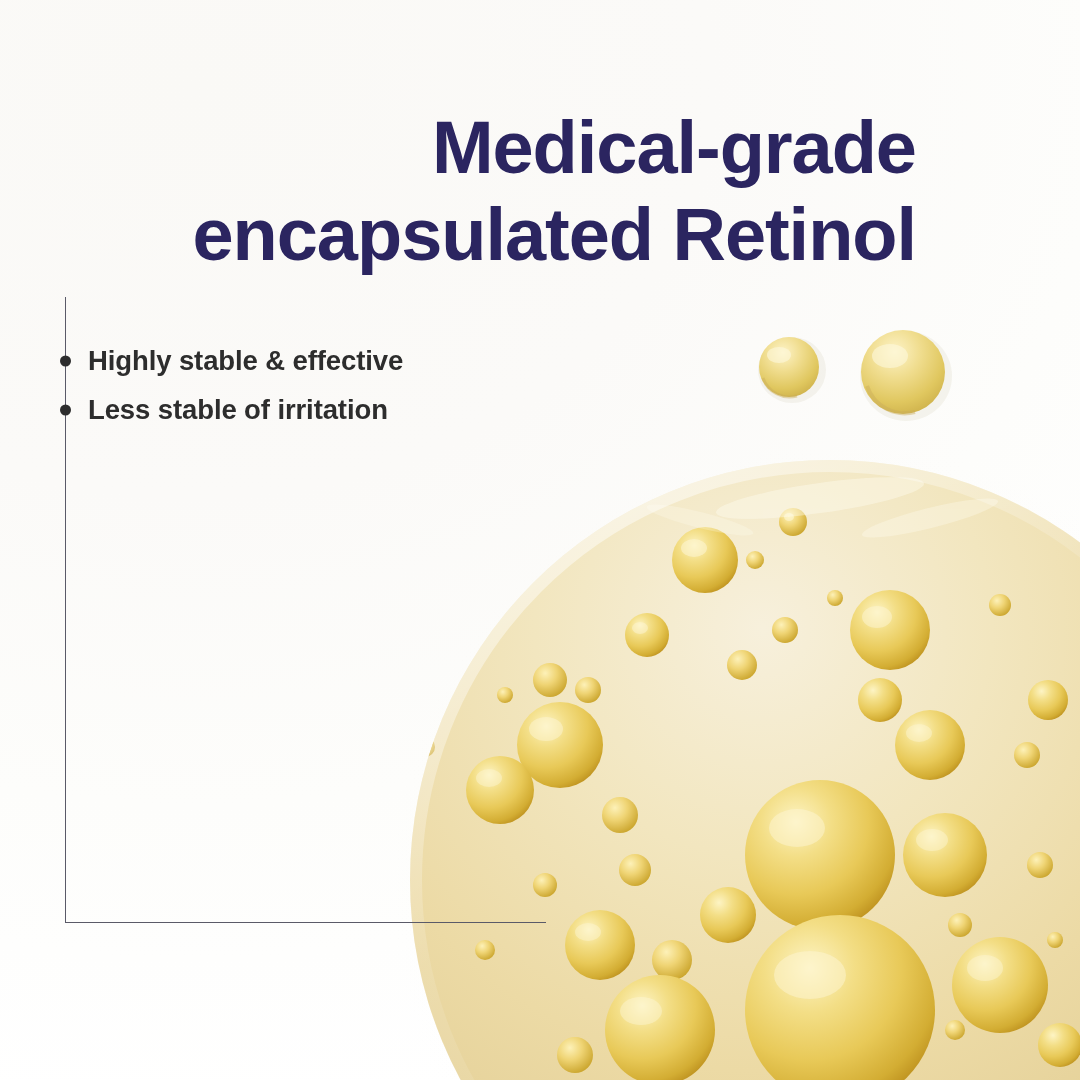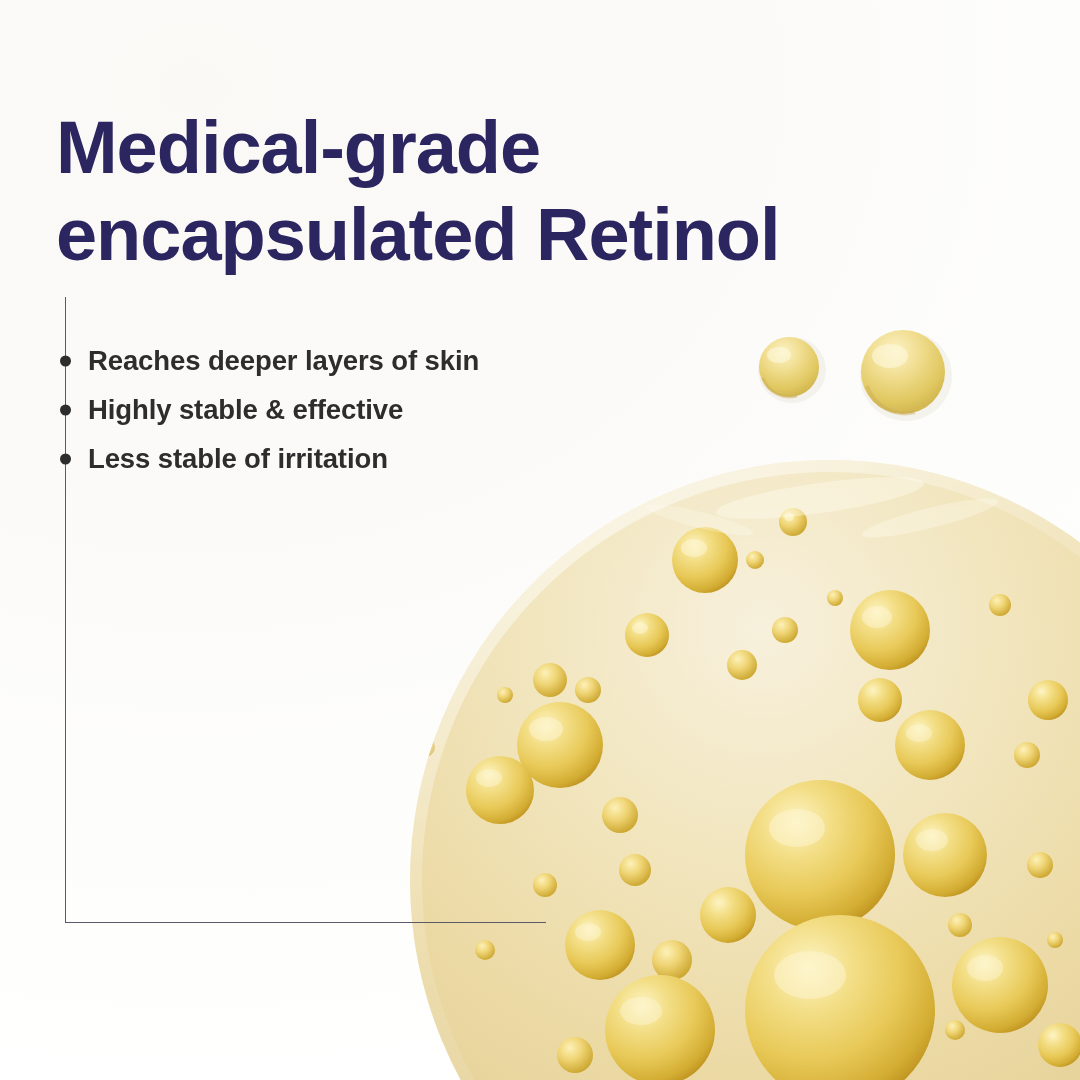--- a/index.html
+++ b/index.html
@@ -37,20 +37,21 @@
     top: 104px;
     width: 860px;
     margin: 0;
     font-family: "Liberation Sans", sans-serif;
     font-size: 74px;
     line-height: 1.18;
     font-weight: 700;
     letter-spacing: -0.014em;
     color: #2b2560;
     white-space: pre-line;
+    text-align: right;
   }
 
   .bracket {
     position: absolute;
     left: 65px;
     top: 297px;
     width: 481px;
     height: 626px;
     border-left: 1.6px solid #5a5a68;
     border-bottom: 1.6px solid #5a5a68;
@@ -304,24 +305,20 @@
   <div id="content">
 
     <h1 class="heading">Medical-grade
 encapsulated Retinol</h1>
 
     <div class="bracket"></div>
 
     <ul class="bullet-list">
       <li class="bullet-item">
         <span class="bullet-dot"></span>
-        <span class="bullet-text">Reaches deeper layers of skin</span>
-      </li>
-      <li class="bullet-item">
-        <span class="bullet-dot"></span>
         <span class="bullet-text">Highly stable &amp; effective</span>
       </li>
       <li class="bullet-item">
         <span class="bullet-dot"></span>
         <span class="bullet-text">Less stable of irritation</span>
       </li>
     </ul>
 
   </div>
 </div>

